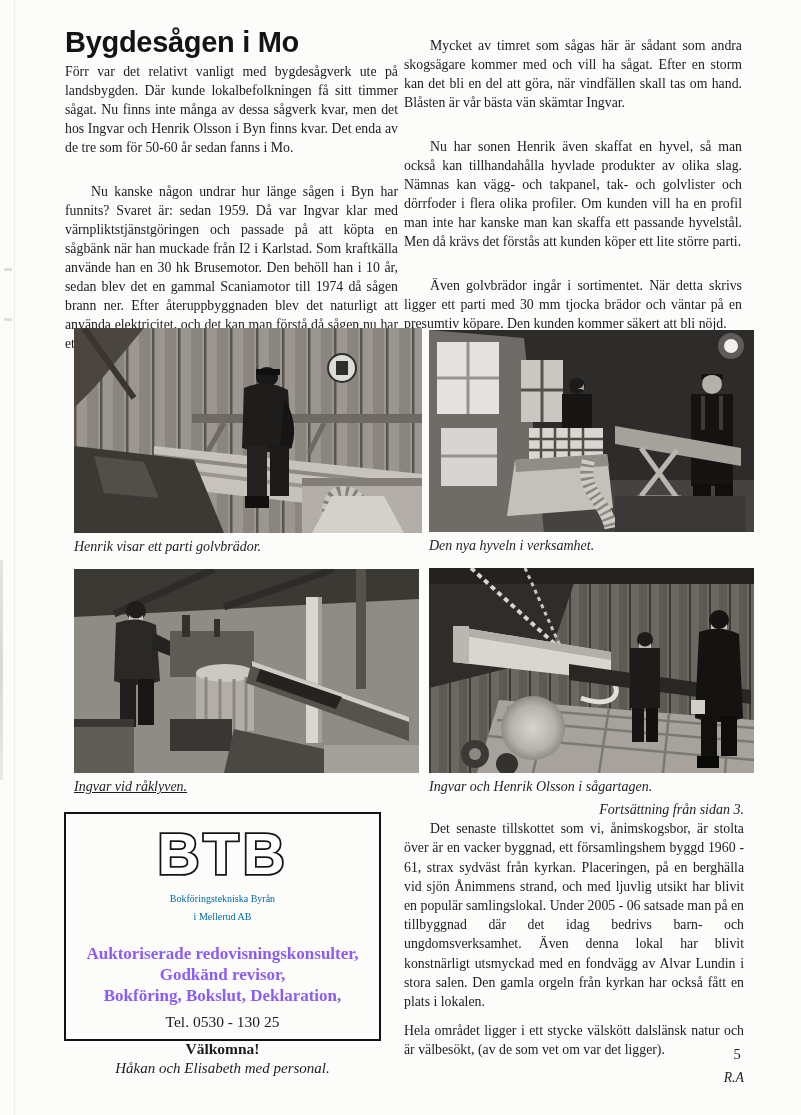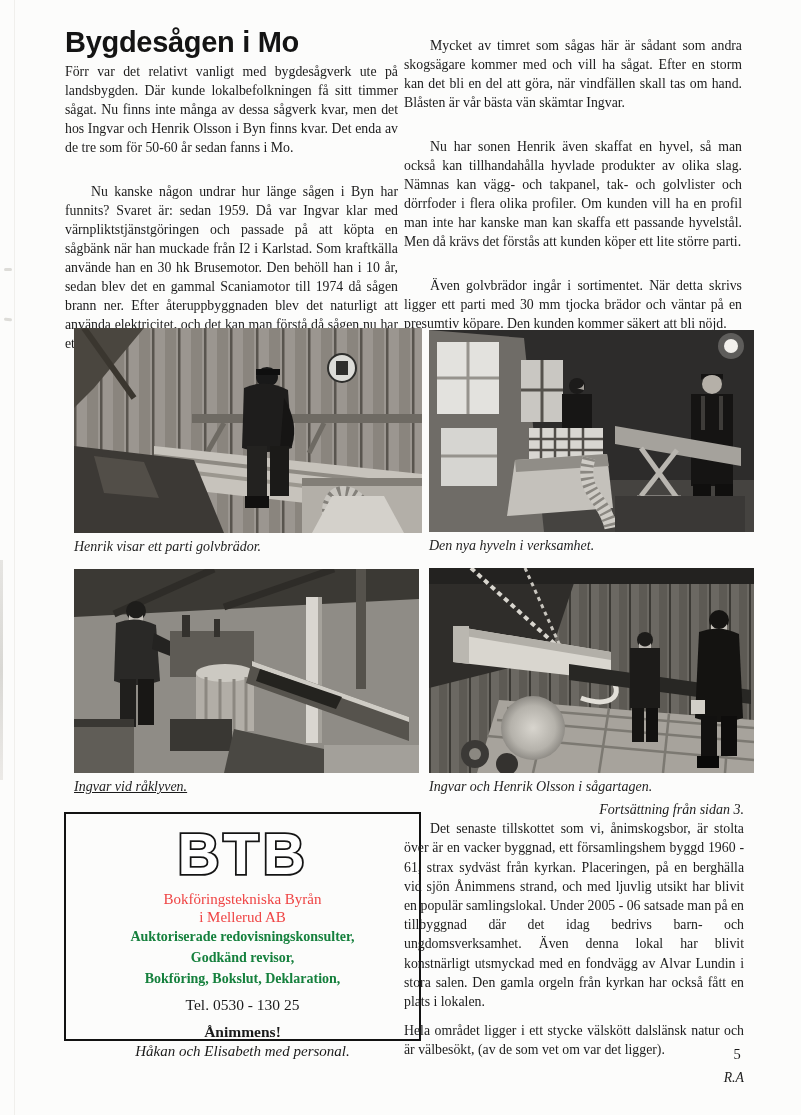--- a/index.html
+++ b/index.html
@@ -24,27 +24,27 @@
   .col p + p{margin-top:25px;}
   .indent{text-indent:26px;}
   .byline{margin-top:8px;text-align:right;font-style:italic;}
   
   figure.photo{position:absolute;margin:12px;}
   .photo-img{background:#9a9a9a;overflow:hidden;line-height:0;}
   .photo-img svg{display:block;}
   figcaption{font-style:italic;font-size:14px;margin-top:6px;color:#222;line-height:16px;}
   
   .ad-box{
-    position:absolute;left:64px;top:812px;width:357px;height:229px;
+    position:absolute;left:64px;top:812px;width:317px;height:229px;
     border:2px solid #121212;box-sizing:border-box;text-align:center;
     padding-top:6px;
   }
   .ad-logo{height:64px;margin:2px auto 0 auto;}
-  .ad-org{font-size:15px;line-height:18px;color:#ef4444;}
-  .ad-services{font-weight:bold;font-size:14px;line-height:21px;margin-top:0;color:#15803d;}
+  .ad-org{font-size:10px;line-height:18px;color:#0369a1;}
+  .ad-services{font-weight:bold;font-size:17px;line-height:21px;margin-top:17px;color:#8b5cf6;}
   .ad-phone{font-size:15.5px;margin-top:7px;}
   .ad-welcome{font-weight:bold;font-size:15.5px;margin-top:9px;}
   .ad-signature{font-style:italic;font-size:15px;margin-top:2px;}
   
   .continuation{position:absolute;left:404px;top:800px;width:340px;font-size:13.8px;line-height:19.2px;text-align:justify;}
   .cont-header{font-style:italic;text-align:right;margin:0 0 12px 0;font-size:14px;}
   .continuation p{margin:0;}
   .cont-p2{margin-top:10px !important;}
   .cont-sig{text-align:right;font-style:italic;margin-top:8px !important;}
   
@@ -287,21 +287,21 @@
       <text x="85" y="52" text-anchor="middle" font-family="Liberation Sans, sans-serif" font-weight="bold" font-size="58" letter-spacing="4" fill="#ffffff" stroke="#141414" stroke-width="3.6" paint-order="stroke">BTB</text>
     </svg>
     <div class="ad-org">Bokföringstekniska Byrån</div>
     <div class="ad-org">i Mellerud AB</div>
     <div class="ad-services">
       <div>Auktoriserade redovisningskonsulter,</div>
       <div>Godkänd revisor,</div>
       <div>Bokföring, Bokslut, Deklaration,</div>
     </div>
     <div class="ad-phone">Tel. 0530 - 130 25</div>
-    <div class="ad-welcome">Ånimmens!</div>
+    <div class="ad-welcome">Välkomna!</div>
     <div class="ad-signature">Håkan och Elisabeth med personal.</div>
   </div>
 
   <div class="continuation">
     <p class="cont-header">Fortsättning från sidan 3.</p>
     <p class="indent">Det senaste tillskottet som vi, ånimskogsbor, är stolta över är en vacker byggnad, ett församlingshem byggd 1960 - 61, strax sydväst från kyrkan. Placeringen, på en berghälla vid sjön Ånimmens strand, och med ljuvlig utsikt har blivit en populär samlingslokal. Under 2005 - 06 satsade man på en tillbyggnad där det idag bedrivs barn- och ungdomsverksamhet. Även denna lokal har blivit konstnärligt utsmyckad med en fondvägg av Alvar Lundin i stora salen. Den gamla orgeln från kyrkan har också fått en plats i lokalen.</p>
     <p class="cont-p2">Hela området ligger i ett stycke välskött dalslänsk natur och är välbesökt, (av de som vet om var det ligger).</p>
     <p class="cont-sig">R.A</p>
   </div>
 

